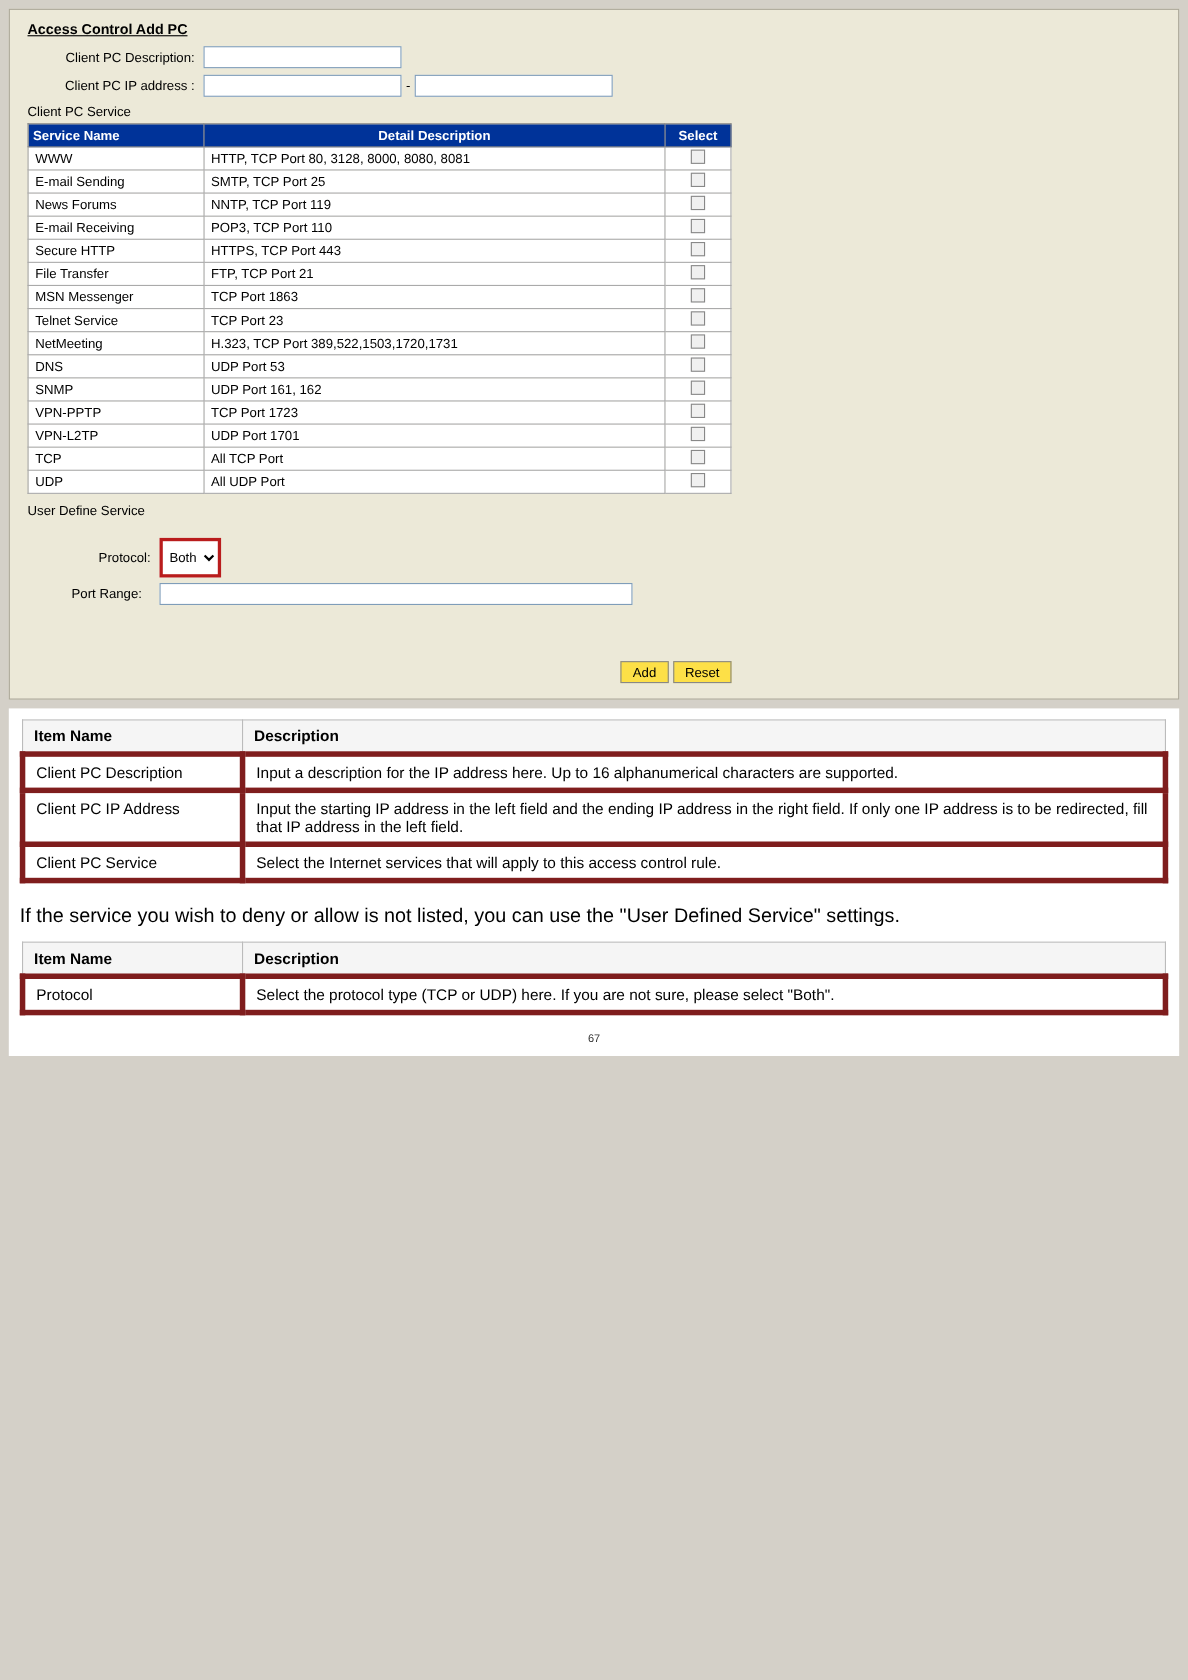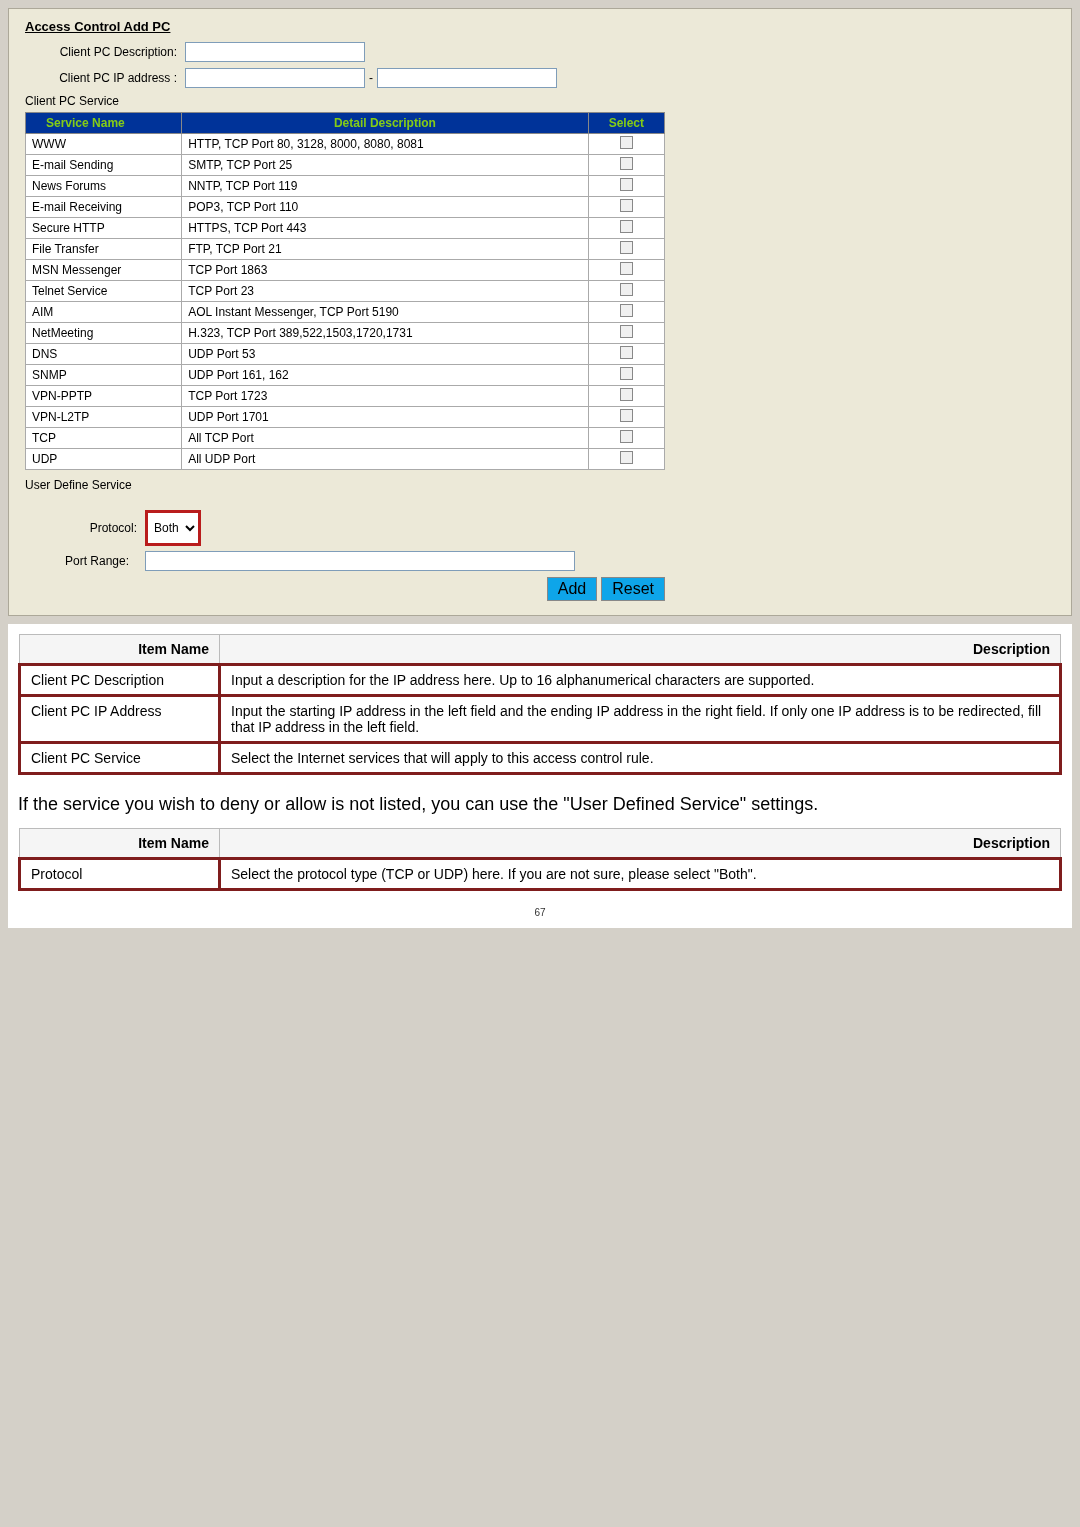--- a/index.html
+++ b/index.html
@@ -60,22 +60,22 @@
     
     .service-table {
       border-collapse: collapse;
       width: 640px;
       margin-left: 0;
       font-size: 12px;
     }
 
     .service-table th {
       background: #003399;
-      color: #84cc16;
-      padding: 3px 20px;
+      color: #ffffff;
+      padding: 3px 4px;
       text-align: center;
       border: 1px solid #888;
       font-weight: bold;
     }
 
     .service-table th.left {
       text-align: left;
       width: 160px;
     }
 
@@ -159,51 +159,52 @@
 
     .btn-row {
       display: flex;
       justify-content: flex-end;
       margin-top: 6px;
       width: 640px;
     }
 
     .btn {
       border: 1px solid #888;
-      background: #0ea5e9;
+      background: #fde047;
       padding: 2px 10px;
-      font-size: 16px;
+      font-size: 12px;
       cursor: pointer;
       margin-left: 4px;
+      margin-top: 45px;
     }
 
     
     .bottom-section {
       background: #fff;
       margin: 8px;
       padding: 10px;
     }
 
     .info-table {
       width: 100%;
       border-collapse: collapse;
       font-size: 14px;
       margin-bottom: 16px;
     }
 
     .info-table th {
       background: #f5f5f5;
       border: 1px solid #bbb;
       padding: 6px 10px;
-      text-align: right;
+      text-align: left;
       font-weight: bold;
     }
 
     .info-table td {
-      border: 3px solid #7f1d1d;
+      border: 5px solid #7f1d1d;
       padding: 6px 10px;
       vertical-align: top;
     }
 
     .info-table td.item-name {
       width: 200px;
       font-weight: normal;
     }
 
     .paragraph-text {
@@ -298,27 +299,20 @@
       </td>
     </tr>
         <tr>
       <td class="name-col">Telnet Service</td>
       <td class="desc-col">TCP Port 23</td>
       <td class="select-col">
         <span class="cb-icon"></span>
       </td>
     </tr>
         <tr>
-      <td class="name-col">AIM</td>
-      <td class="desc-col">AOL Instant Messenger, TCP Port 5190</td>
-      <td class="select-col">
-        <span class="cb-icon"></span>
-      </td>
-    </tr>
-        <tr>
       <td class="name-col">NetMeeting</td>
       <td class="desc-col">H.323, TCP Port 389,522,1503,1720,1731</td>
       <td class="select-col">
         <span class="cb-icon"></span>
       </td>
     </tr>
         <tr>
       <td class="name-col">DNS</td>
       <td class="desc-col">UDP Port 53</td>
       <td class="select-col">

